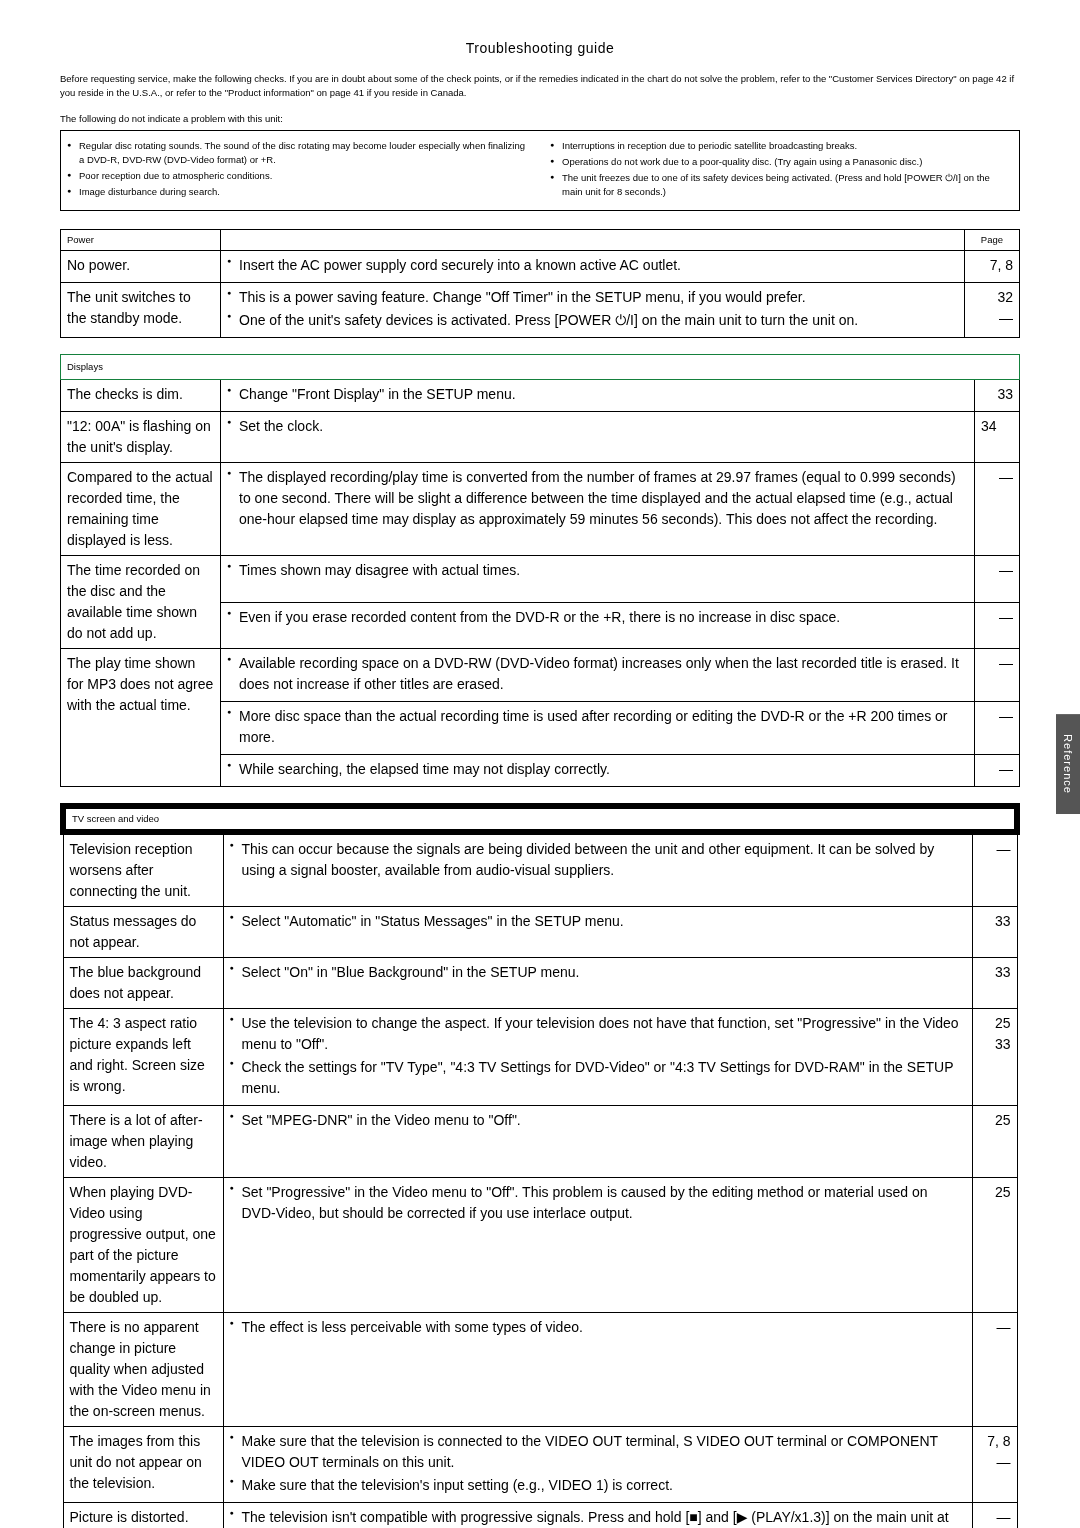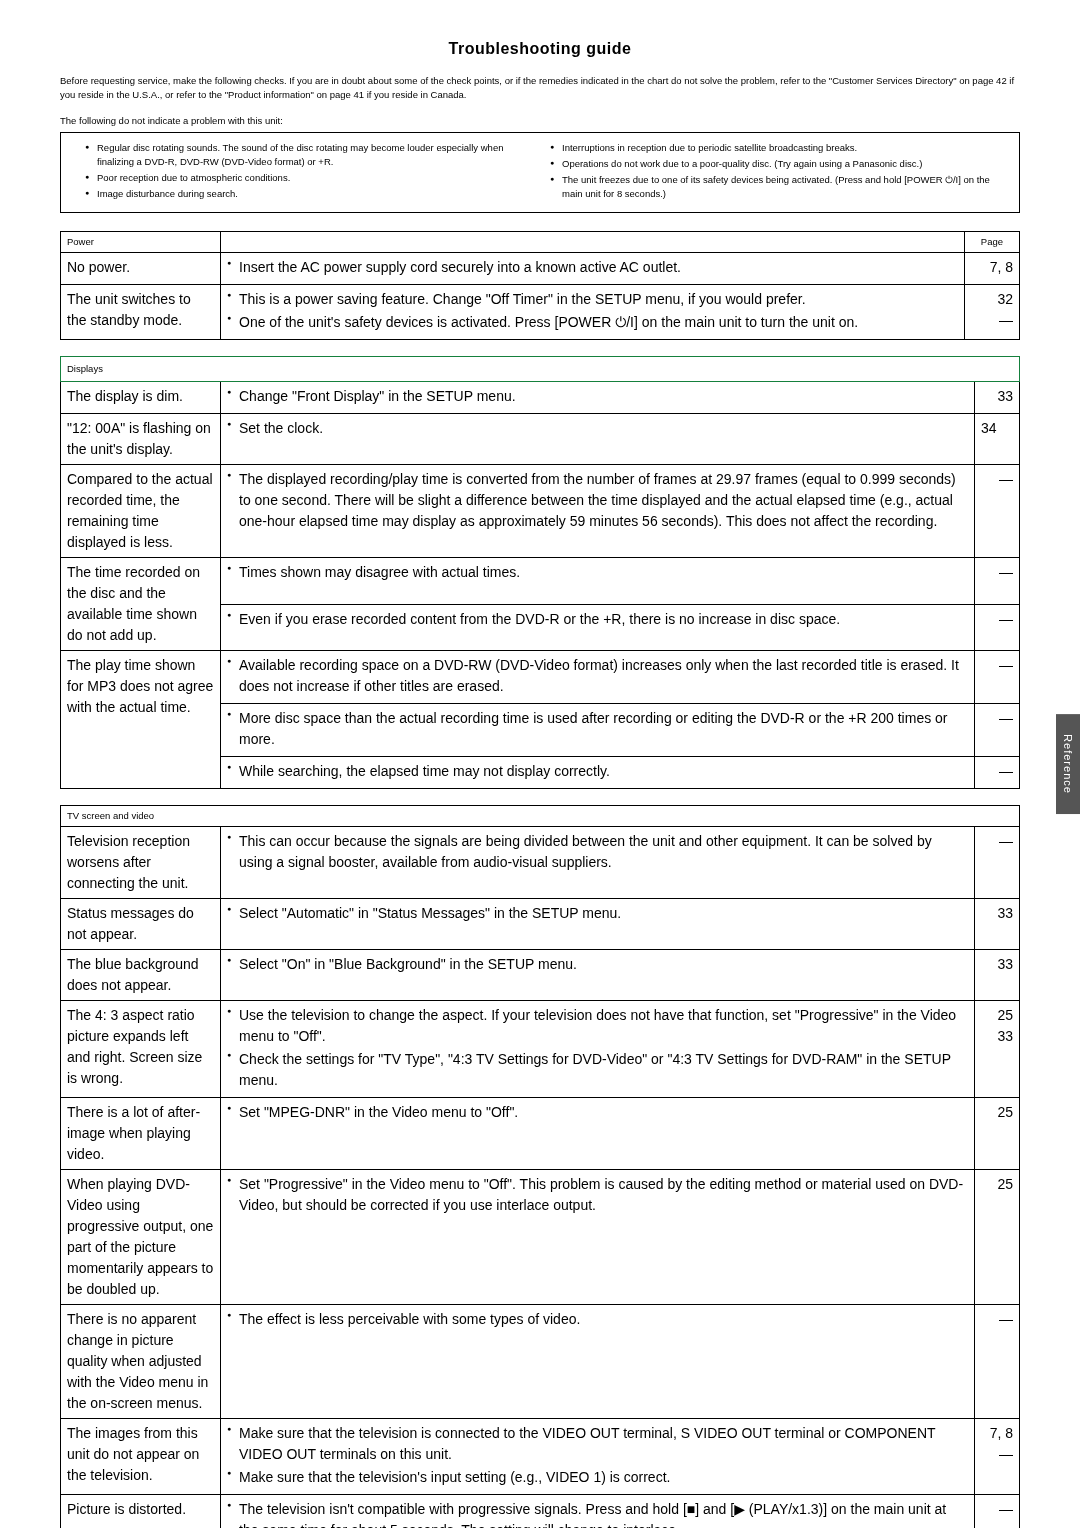--- a/index.html
+++ b/index.html
@@ -7,37 +7,37 @@
       font-family: Arial, Helvetica, sans-serif;
       font-size: 10px;
       background: #fff;
       color: #000;
       width: 1080px;
       min-height: 1528px;
       padding: 40px 60px;
     }
     .page-title {
       text-align: center;
-      font-size: 16px;
-      font-weight: bold;
+      font-size: 14px;
+      font-weight: normal;
       margin-bottom: 16px;
       letter-spacing: 0.5px;
     }
     .intro-text {
       font-size: 9.5px;
       line-height: 1.5;
       margin-bottom: 12px;
     }
     .not-problems-header {
       font-size: 9.5px;
       margin-bottom: 6px;
     }
     .not-problems-box {
       border: 1px solid #000;
-      padding: 8px 24px;
+      padding: 8px 6px;
       margin-bottom: 18px;
       display: flex;
       gap: 20px;
     }
     .not-problems-col {
       flex: 1;
     }
     .not-problems-col ul {
       list-style: none;
       padding: 0;
@@ -195,21 +195,21 @@
   <colgroup>
     <col style="width:160px">
     <col>
     <col style="width:45px">
   </colgroup>
   <tbody>
       <tr>
     <td colspan="3" style="border:1px solid #15803d; padding:5px 6px; font-size:9.5px;">Displays</td>
   </tr>
   <tr>
-    <td>The display is dim.</td>
+    <td>The checks is dim.</td>
     <td>
           <ul>
             <li>Change "Front Display" in the SETUP menu.</li>
           </ul>
         </td>
     <td style="text-align:right;">33</td>
   </tr>
   <tr>
     <td>"12: 00A" is flashing on the unit's display.</td>
     <td>
@@ -274,21 +274,21 @@
   </table>
 
 <table class="trouble-table">
   <colgroup>
     <col style="width:160px">
     <col>
     <col style="width:45px">
   </colgroup>
   <tbody>
       <tr>
-    <td colspan="3" style="border:1px solid #000000; padding:3px 6px; font-size:9.5px;">TV screen and video</td>
+    <td colspan="3" style="border:6px solid #000000; padding:3px 6px; font-size:9.5px;">TV screen and video</td>
   </tr>
   <tr>
     <td>Television reception worsens after connecting the unit.</td>
     <td>
           <ul>
             <li>This can occur because the signals are being divided between the unit and other equipment. It can be solved by using a signal booster, available from audio-visual suppliers.</li>
           </ul>
         </td>
     <td style="text-align:right;">—</td>
   </tr>

